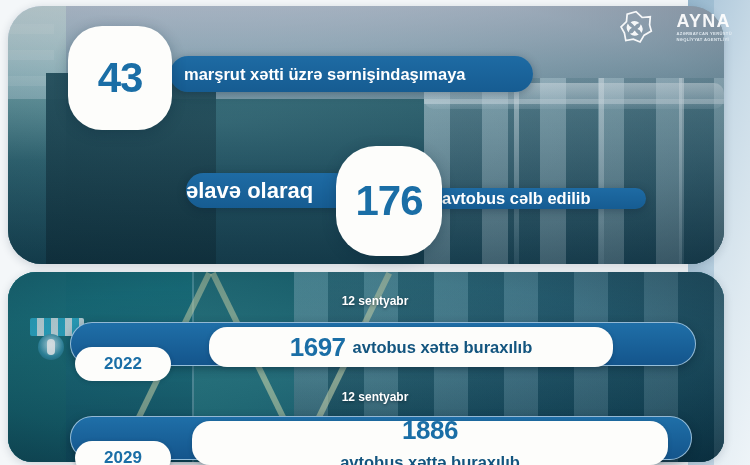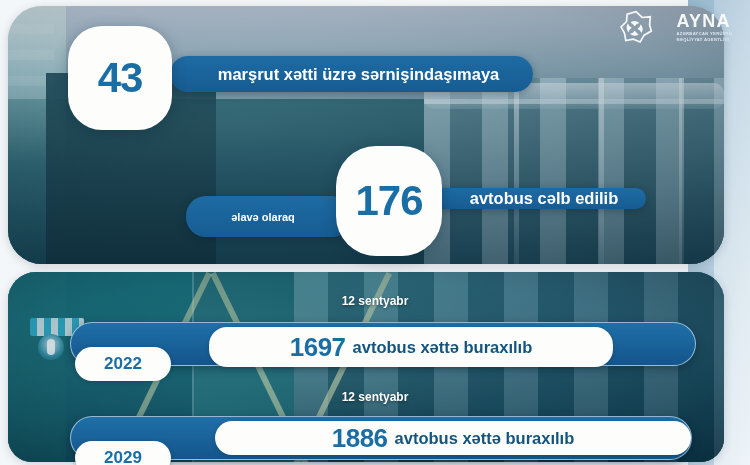--- a/index.html
+++ b/index.html
@@ -161,31 +161,31 @@
   #card-132 {
     left:336px; top:146px; width:106px; height:110px; border-radius:40px;
     z-index:6;
   }
   #card-132 span { font-size:42px; }
 
   .pill {
     position:absolute;
     background: linear-gradient(180deg,#1e6ba4 0%, #165c92 100%);
     color:#ffffff; font-weight:bold;
-    display:flex; align-items:center; justify-content:center;
+    display:flex; align-items:center; 
     border-radius:20px;
     box-shadow: 0 2px 8px rgba(8,30,50,.35);
     white-space:nowrap;
   }
   #pill-route {
     left:170px; top:56px; width:363px; height:36px; font-size:16.5px;
     padding-left:14px;
   }
   #pill-elave {
-    left:186px; top:196px; width:166px; height:41px; font-size:11px;
+    left:186px; top:173px; width:166px; height:35px; font-size:22px;
     padding-right:12px;
   }
   #pill-avtobus {
     left:428px; top:188px; width:218px; height:21px; font-size:16.5px;
     padding-left:14px;
   }
 
   
   .date-label {
     position:absolute; color:#ffffff; font-weight:bold; font-size:12px;
@@ -298,19 +298,19 @@
     <div class="year-chip" style="width:96px; height:34px;">2022</div>
     <div class="value-plate" style="left:138px; width:404px; height:40px;">
       <span class="value-num">1697</span>
       <span class="value-text">avtobus xəttə buraxılıb</span>
     </div>
   </div>
 
   <div class="date-label" style="top:390px;">12 sentyabr</div>
   <div class="year-bar" style="left:70px; top:416px; width:622px; height:44px;">
     <div class="year-chip" style="width:96px; height:34px;">2029</div>
-    <div class="value-plate" style="left:144px; width:476px; height:34px;">
+    <div class="value-plate" style="left:121px; width:476px; height:44px;flex-direction:column;">
       <span class="value-num">1886</span>
       <span class="value-text">avtobus xəttə buraxılıb</span>
     </div>
   </div>
 
 </div>
 
 </body></html>

